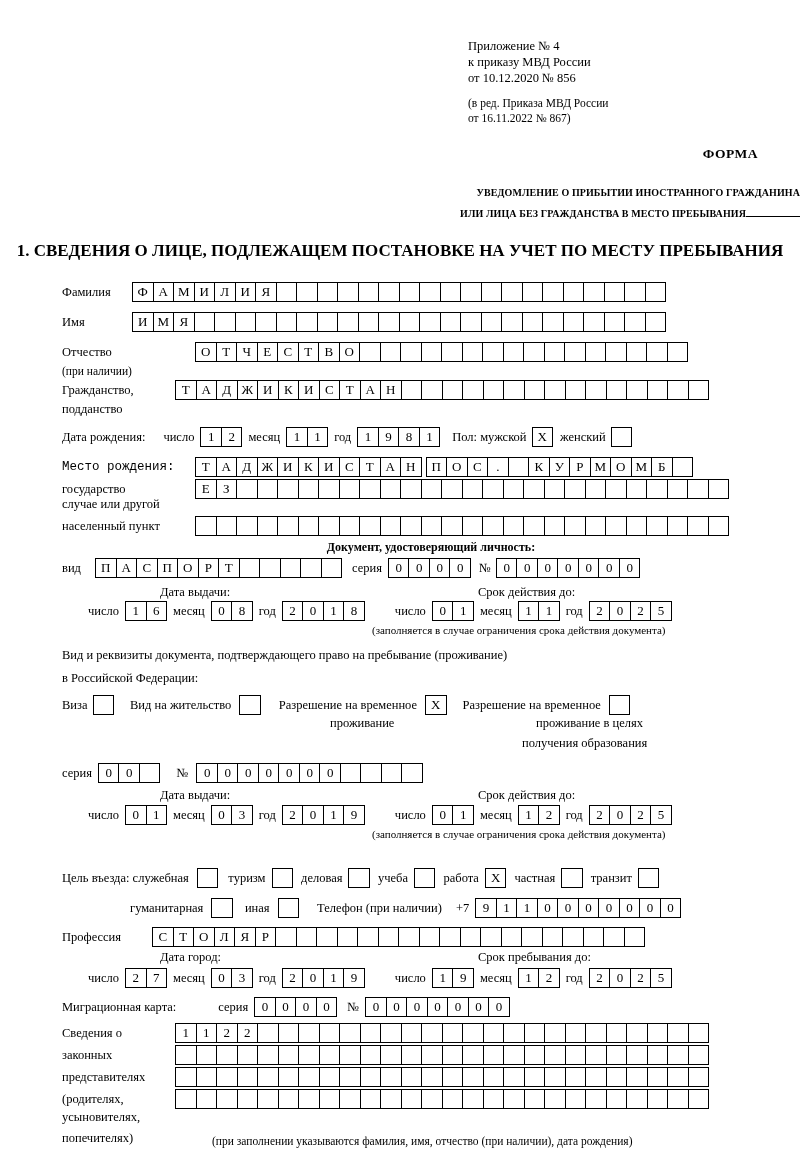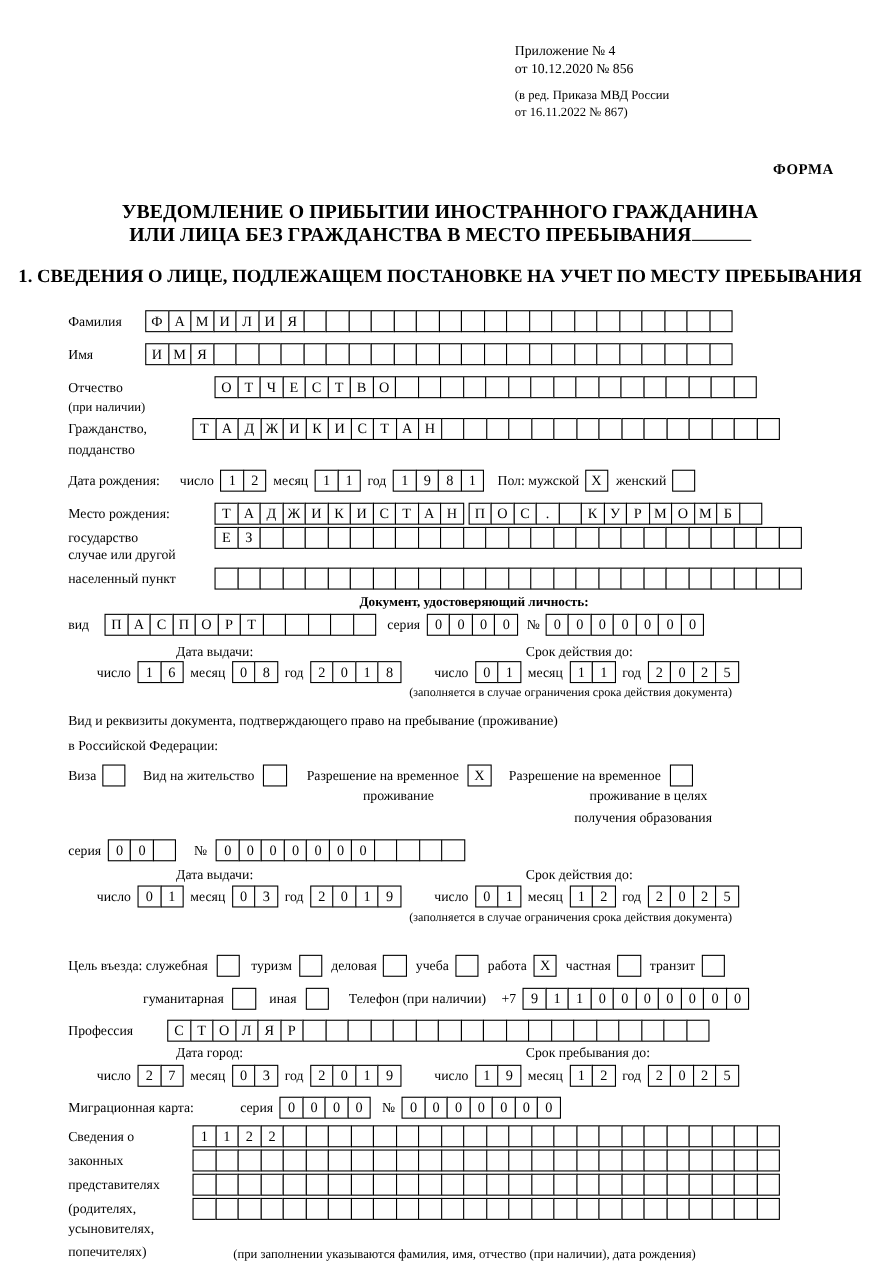--- a/index.html
+++ b/index.html
@@ -41,22 +41,22 @@
     font-size: 13.5px;
     font-weight: bold;
     letter-spacing: .5px;
   }
 
   .title {
     position: absolute;
     top: 182px;
     left: 0;
     width: 800px;
-    text-align: center;
-    font-size: 18px;
+    text-align: right;
+    font-size: 10px;
     font-weight: bold;
     line-height: 21px;
     letter-spacing: .1px;
   }
   .title .ul { border-bottom: 1px solid #000; display:inline-block; width:54px; }
   .section1 {
     position: absolute;
     top: 241px;
     left: 0;
     width: 800px;
@@ -115,20 +115,21 @@
   }
   .italicnote { font-size: 11px; }
 </style>
 </head>
 <body>
 
 <div class="page">
 
   <div class="hdr">
     <div>Приложение № 4</div>
+    <div>к приказу МВД России</div>
     <div>от 10.12.2020 № 856</div>
     <div class="grp2">
       <div>(в ред. Приказа МВД России</div>
       <div>от 16.11.2022 № 867)</div>
     </div>
   </div>
   <div class="forma">ФОРМА</div>
 
   <div class="title">
     <div>УВЕДОМЛЕНИЕ О ПРИБЫТИИ ИНОСТРАННОГО ГРАЖДАНИНА</div>
@@ -288,21 +289,21 @@
         <span class="cell">8</span>
         <span class="cell">1</span>
       </span>
     <span class="lbl" style="margin-left:12px;">Пол: мужской</span>
     <span class="box" style="margin-left:5px;">X</span>
     <span class="lbl" style="margin-left:7px;">женский</span>
     <span class="box" style="margin-left:5px;"></span>
   </div>
 
   <div class="row" style="top:457px; left:62px;">
-    <span class="lbl" style="width:133px;display:inline-block;">Место рождения:</span>
+    <span class="lbl" style="width:133px;display:inline-block;font-family:Liberation Mono, monospace;">Место рождения:</span>
     <span class="cells">
         <span class="cell first">Т</span>
         <span class="cell">А</span>
         <span class="cell">Д</span>
         <span class="cell">Ж</span>
         <span class="cell">И</span>
         <span class="cell">К</span>
         <span class="cell">И</span>
         <span class="cell">С</span>
         <span class="cell">Т</span>

